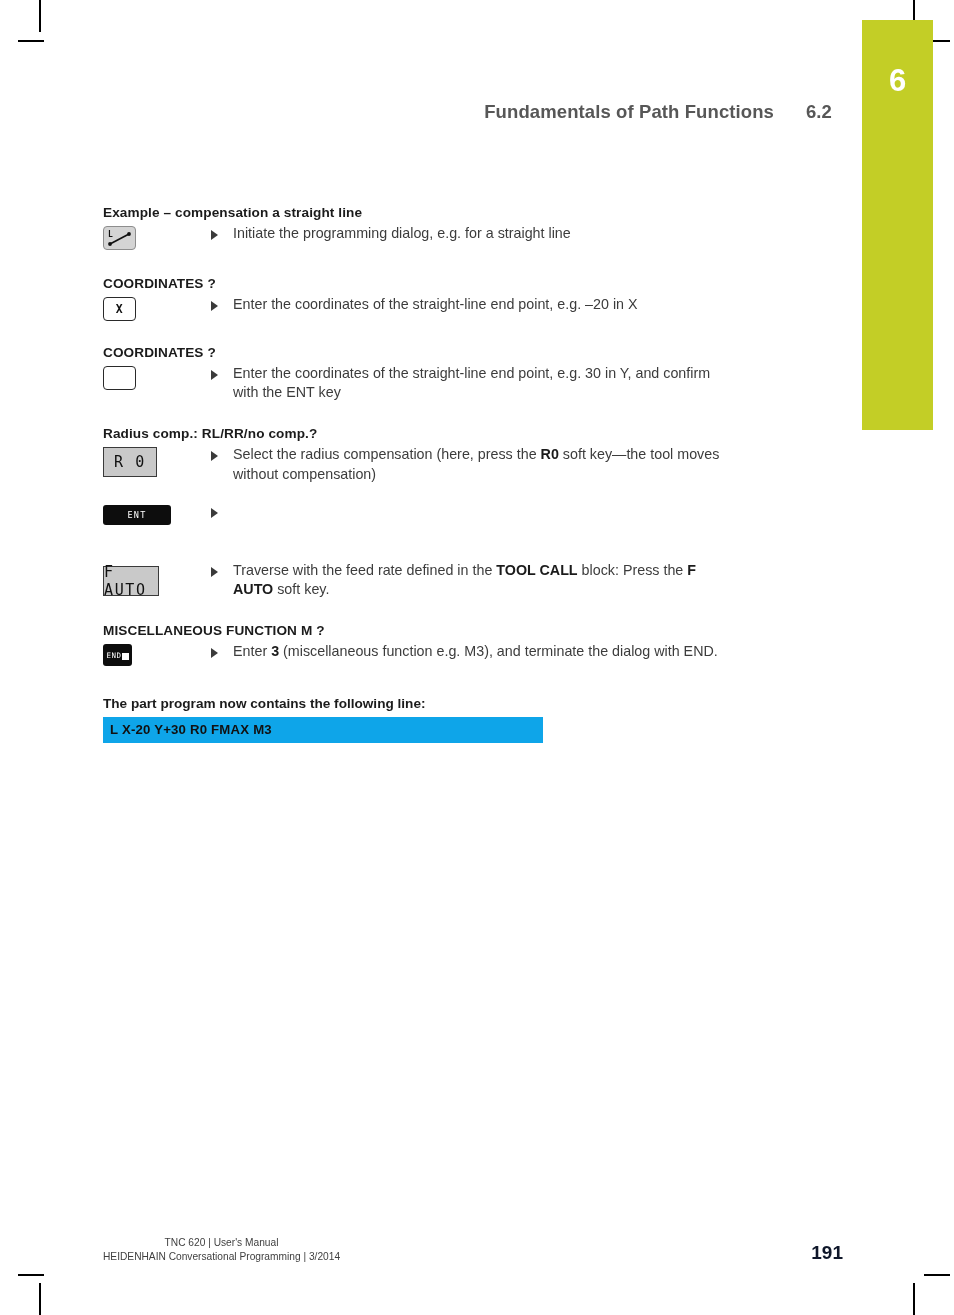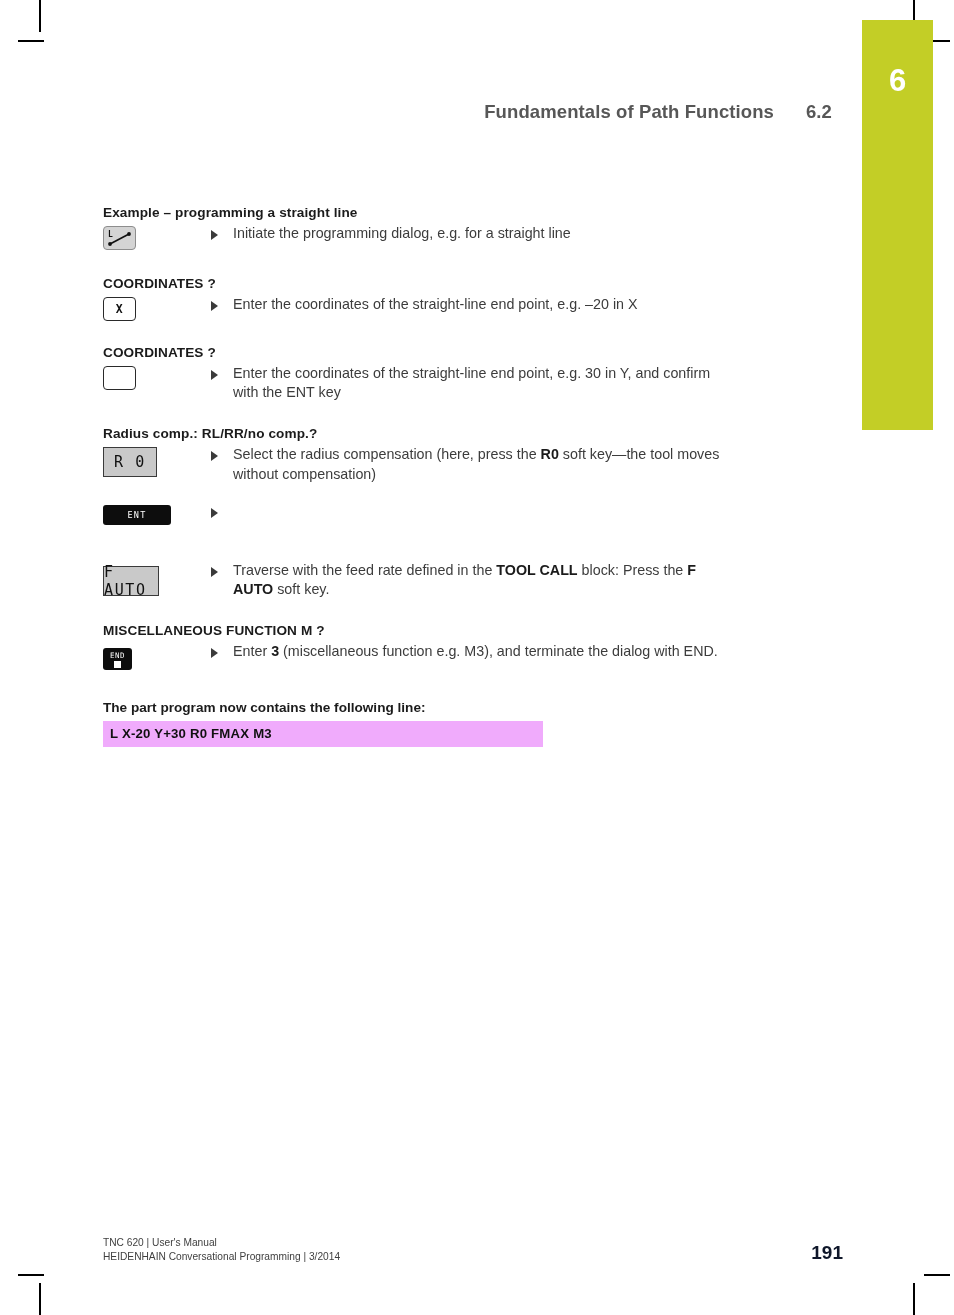--- a/index.html
+++ b/index.html
@@ -159,21 +159,21 @@
     color: #ffffff;
     font-size: 8.5px;
     letter-spacing: 1.2px;
   }
   .endkey {
     width: 29px;
     height: 22px;
     border-radius: 3px;
     background: #0d0d0d;
     color: #ffffff;
-    flex-direction: column;
+    flex-direction: row;
     line-height: 1;
     padding-top: 2px;
   }
   .endkey .lbl { font-size: 7.5px; letter-spacing: 0.5px; }
   .endkey .sq {
     width: 7px; height: 7px;
     background: #ffffff;
     margin-top: 1.5px;
   }
   
@@ -190,38 +190,39 @@
 
   
   .prog-head {
     margin: 0 0 6px 0;
     font-size: 13.6px;
     font-weight: bold;
     color: #1b1b1b;
   }
   .prog-line {
     width: 440px;
-    background: #f0abfc;
+    background: #0ea5e9;
     color: #111111;
     font-size: 13.2px;
     font-weight: bold;
     padding: 5px 7px 6px 7px;
     box-sizing: border-box;
     letter-spacing: 0.2px;
   }
 
   
   .footer {
     position: absolute;
     left: 103px;
     top: 1236px;
     width: 740px;
     display: flex;
     align-items: flex-end;
     justify-content: space-between;
+    text-align: center;
   }
   .footer-left {
     font-size: 10.2px;
     line-height: 14px;
     color: #3f3f3f;
     font-family: "Liberation Sans", sans-serif;
   }
   .footer-page {
     font-size: 19px;
     font-weight: bold;
@@ -243,21 +244,21 @@
 <div class="chapter-tab">
   <div class="num">6</div>
 </div>
 
 <div class="running-head">
   <span>Fundamentals of Path Functions</span><span class="sect">6.2</span>
 </div>
 
 <div class="content">
 
-  <h3 class="dialog-head">Example – programming a straight line</h3>
+  <h3 class="dialog-head">Example – compensation a straight line</h3>
 
   <div class="step-block">
     <div class="key-cell">
       <span class="key pathkey">
         <svg width="29" height="20" viewBox="0 0 29 20">
           <text x="3" y="9" font-family="DejaVu Sans Mono, monospace" font-size="8" font-weight="bold" fill="#111">L</text>
           <line x1="5" y1="16" x2="24" y2="6" stroke="#111" stroke-width="1.6"></line>
           <circle cx="5" cy="16" r="1.9" fill="#111"></circle>
           <circle cx="24" cy="6" r="1.9" fill="#111"></circle>
         </svg>

